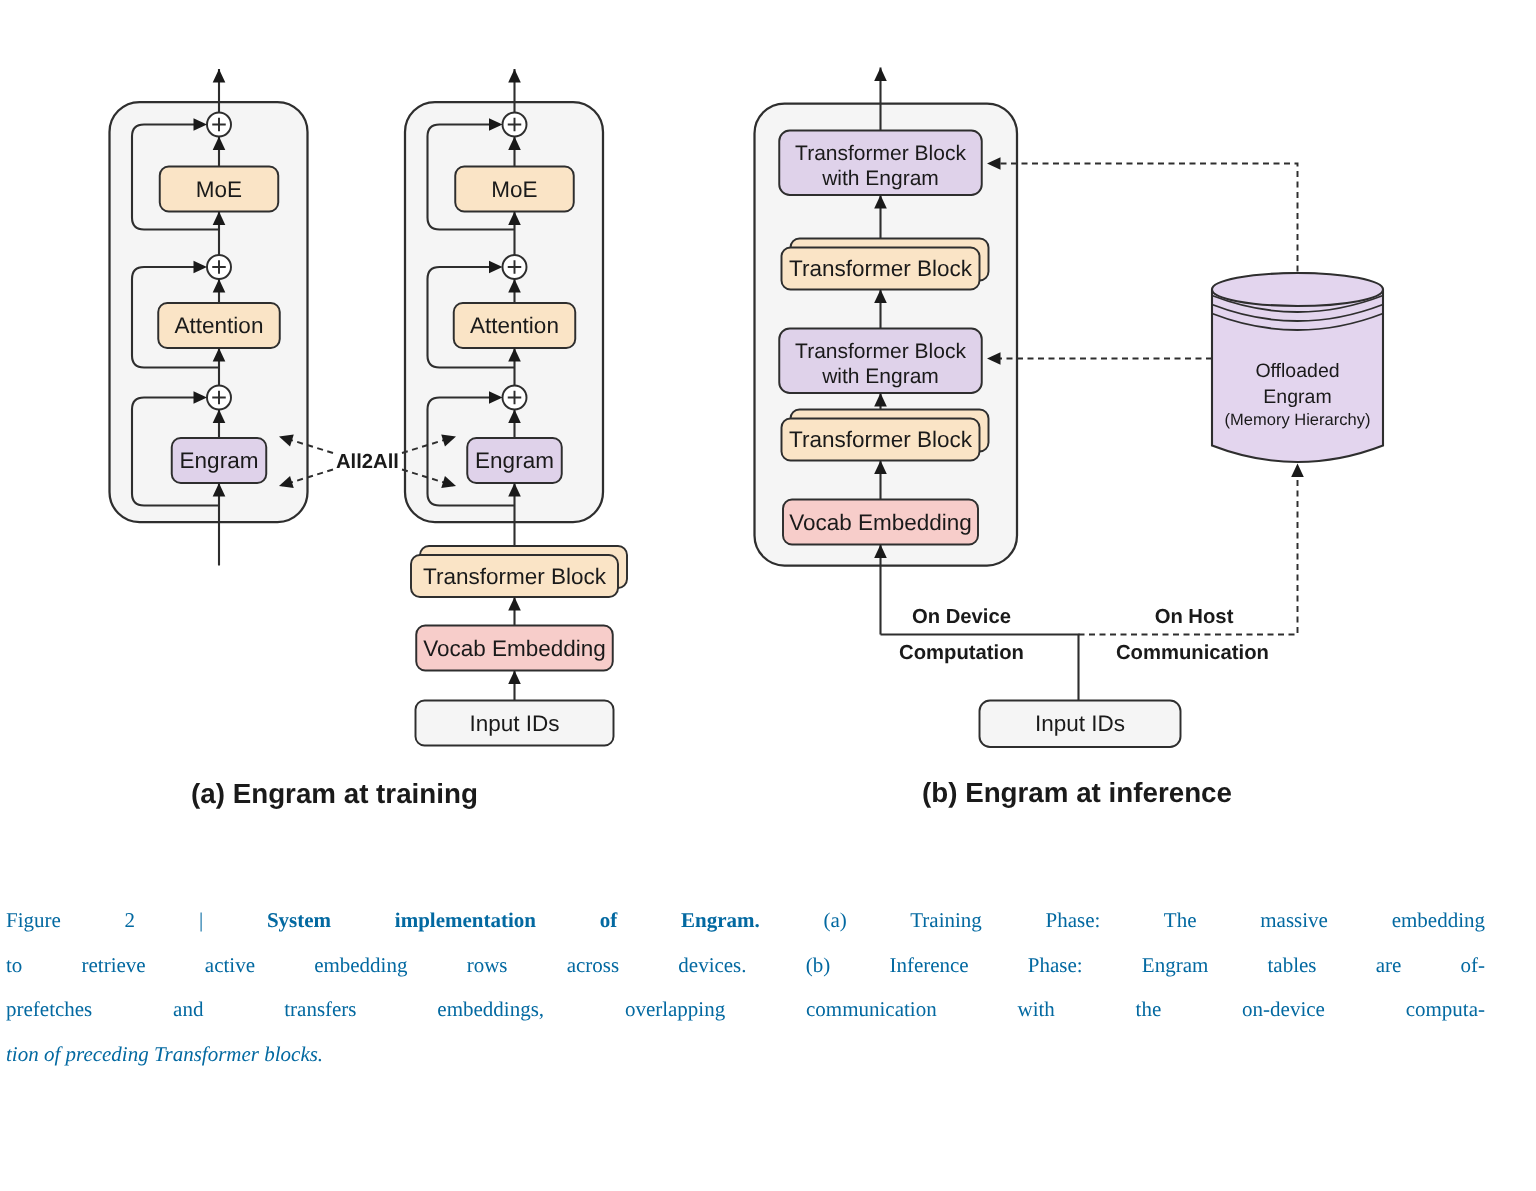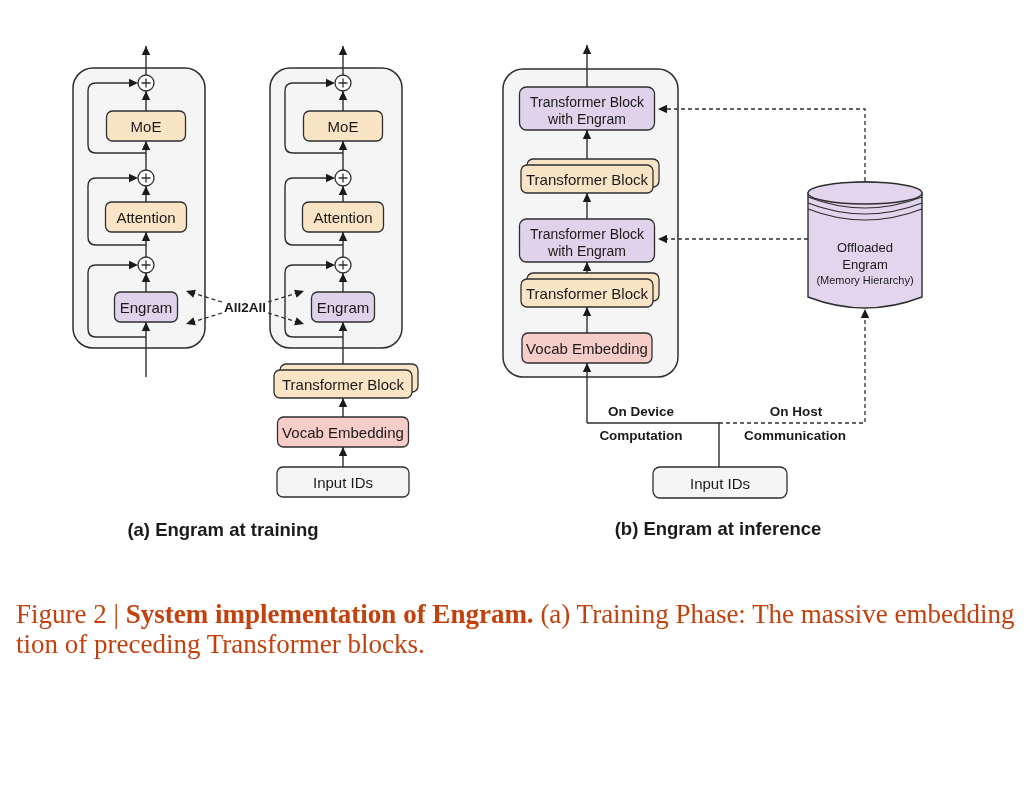--- a/index.html
+++ b/index.html
@@ -19,25 +19,25 @@
   .pink{fill:#f7cdca;}
   .grayb{fill:#f5f5f5;}
   .container{fill:#f5f5f5;stroke:#2e2e2e;stroke-width:1.5;}
   .flow{stroke:#2e2e2e;stroke-width:1.4;fill:none;}
   .dash{stroke:#2e2e2e;stroke-width:1.3;fill:none;stroke-dasharray:4 3;}
   .plus{stroke:#2e2e2e;stroke-width:1.3;}
   .arrfill{fill:#1a1a1a;stroke:none;}
   .circ{fill:#ffffff;stroke:#2e2e2e;stroke-width:1.3;}
   .cyl{fill:#e3d5ee;stroke:#2e2e2e;stroke-width:1.4;}
   .cylline{fill:none;stroke:#2e2e2e;stroke-width:1.2;}
-  .caption-block{position:absolute;left:16px;top:600px;width:986px;
-    font-family:"Liberation Serif","DejaVu Serif",serif;font-size:27px;
-    line-height:29.5px;color:#c2410c;}
+  .caption-block{position:absolute;left:4px;top:600px;width:986px;
+    font-family:"Liberation Serif","DejaVu Serif",serif;font-size:14px;
+    line-height:29.5px;color:#0369a1;}
   .cap-line{text-align:justify;text-align-last:justify;white-space:nowrap;}
-  .cap-line.last{text-align:center;text-align-last:left;white-space:normal;}
+  .cap-line.last{text-align:center;text-align-last:left;white-space:normal;font-style:italic;}
   .bold{font-weight:bold;}
 </style>
 </head>
 <body>
 
 <svg width="1024" height="560" viewBox="0 0 1024 560">
   <defs>
     <path id="arr" d="M0,0 L-9,-4.2 L-9,4.2 Z"></path>
   </defs>
 
@@ -191,14 +191,16 @@
 
   <text class="t13c" x="865" y="247">Offloaded</text>
   <text class="t13c" x="865" y="264">Engram</text>
   <text class="t11" x="865" y="280">(Memory Hierarchy)</text>
 
   <text class="t18b" x="718" y="528">(b) Engram at inference</text>
 </svg>
 
 <div class="caption-block">
   <div class="cap-line"><span>Figure 2 | </span><span class="bold">System implementation of Engram.</span><span> (a) Training Phase: The massive embedding</span></div>
+  <div class="cap-line">to retrieve active embedding rows across devices. (b) Inference Phase: Engram tables are of-</div>
+  <div class="cap-line">prefetches and transfers embeddings, overlapping communication with the on-device computa-</div>
   <div class="cap-line last">tion of preceding Transformer blocks.</div>
 </div>
 
 </body></html>

